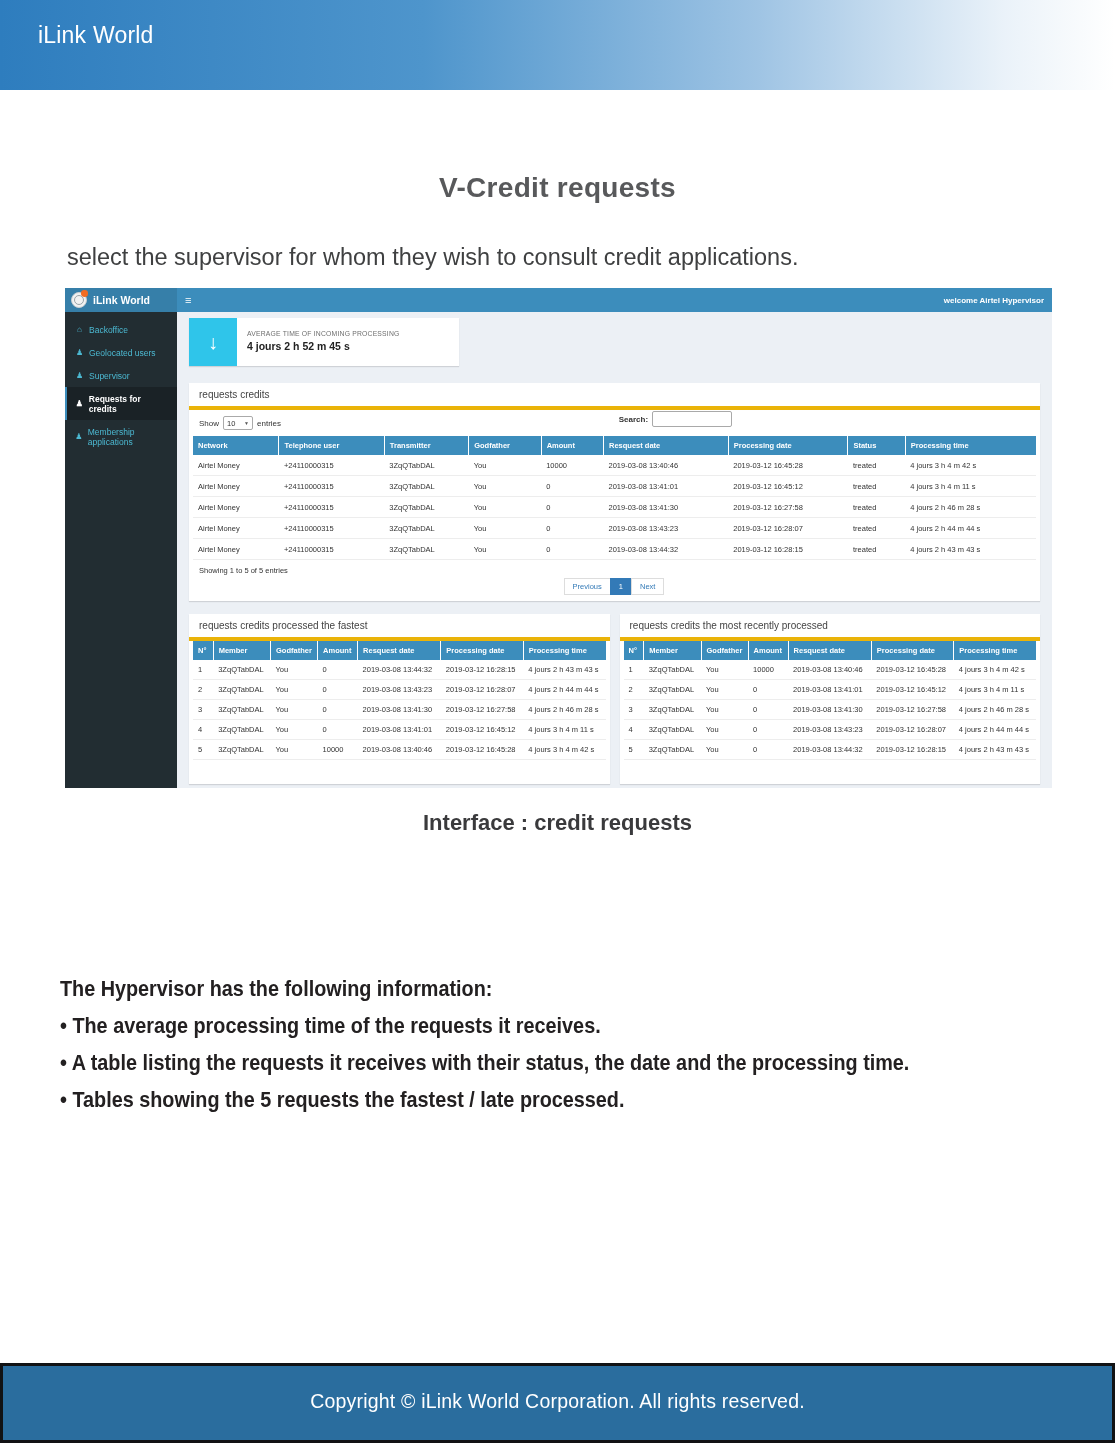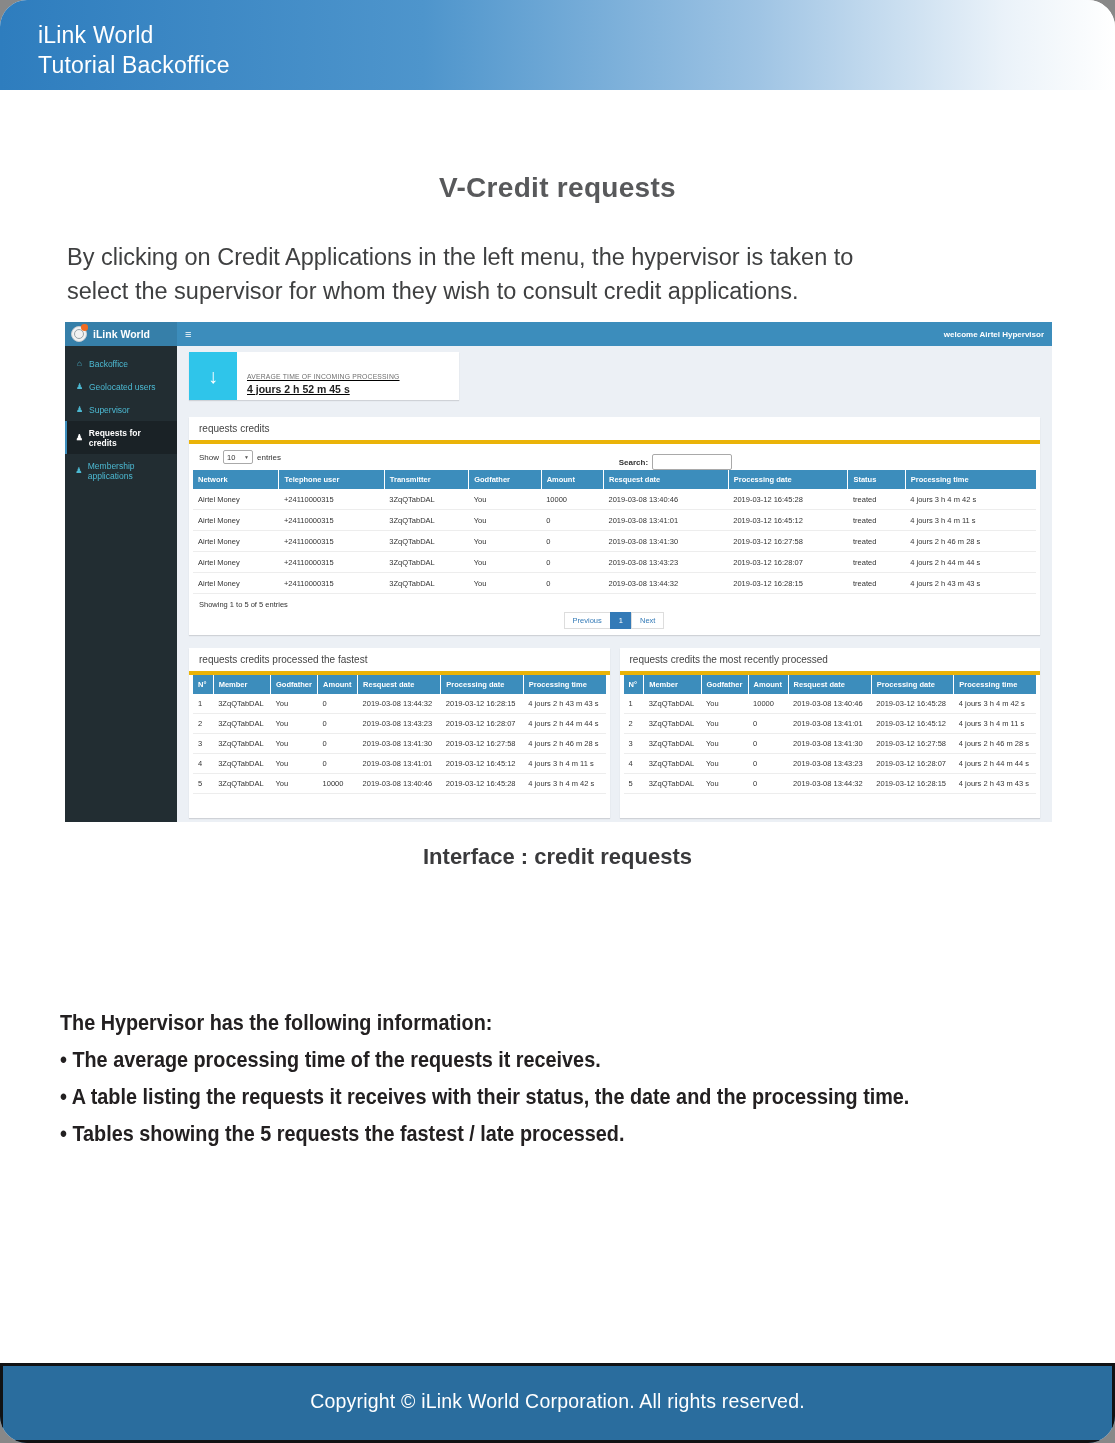--- a/index.html
+++ b/index.html
@@ -1,18 +1,18 @@
 <!DOCTYPE html>
 <html><head>
 <meta charset="utf-8">
 <style>
   * { margin:0; padding:0; box-sizing:border-box; }
   body { background:#888; }
   .page { position:relative; width:1115px; height:1443px; background:#ffffff;
-          font-family:"Liberation Sans", sans-serif; overflow:hidden; margin:0 auto;border-radius:27px; }
+          font-family:"Liberation Sans", sans-serif; overflow:hidden; margin:0 auto; }
 
   
   .doc-header { height:90px;
     background:linear-gradient(90deg,#2e7dbe 0%,#4e95cc 38%,#9fc4e4 68%,#eaf2f9 90%,#ffffff 100%);
     color:#ffffff; padding:20px 0 0 38px; }
   .doc-header .hline { font-size:23px; line-height:30px; letter-spacing:.2px; }
 
   
   .doc-title { margin-top:82px; text-align:center; font-size:28px; font-weight:bold;
                color:#58595b; letter-spacing:.3px; }
@@ -53,34 +53,34 @@
   .side-item .ico { width:9px; font-size:8px; text-align:center; }
   .side-item.active { background:#1a2226; color:#ffffff; font-weight:bold;
                       border-left:2px solid #3c8dbc; }
 
   .content { flex:1; padding:6px 12px 0 12px; overflow:hidden; }
 
   .stat-card { display:flex; width:270px; height:48px; background:#fff;
                box-shadow:0 1px 1px rgba(0,0,0,.12); }
   .stat-icon { width:48px; background:#2fc5ea; color:#fff; display:flex;
                align-items:center; justify-content:center; font-size:20px; flex:0 0 auto; }
-  .stat-body { padding:21px 10px;text-decoration:underline; }
+  .stat-body { padding:12px 10px; }
   .stat-label { font-size:6.8px; color:#6e6e6e; letter-spacing:.2px; }
   .stat-value { font-size:10.5px; font-weight:bold; color:#222; margin-top:3px; }
 
   .panel { background:#fff; box-shadow:0 1px 1px rgba(0,0,0,.12); }
   .main-panel { margin-top:17px; padding-bottom:6px; }
   .panel-title { padding:6px 10px; font-size:10px; color:#444; border-bottom:4px solid #eab308; }
   .controls { position:relative; padding:6px 10px 5px 10px; height:26px; }
   .show-group { display:flex; align-items:center; gap:4px; font-size:8px; color:#333; }
   .length-select { display:inline-flex; align-items:center; justify-content:space-between;
         width:30px; height:14px; border:1px solid #aaa; border-radius:2px; font-size:7.5px;
         color:#333; padding:0 3px; background:#fff; cursor:pointer; }
   .length-select .caret { font-size:5px; color:#555; }
-  .search-group { position:absolute; left:50.5%; top:10px; display:flex; align-items:center;
+  .search-group { position:absolute; left:50.5%; top:1px; display:flex; align-items:center;
                   gap:4px; font-size:8px; color:#333; font-weight:bold; }
   .search-input { width:80px; height:16px; border:1px solid #a9a9a9; border-radius:2px;
                   font-size:8px; padding:0 3px; }
 
   table.dt { border-collapse:collapse; width:calc(100% - 8px); margin:0 4px; table-layout:fixed; }
   table.dt th { background:#3c8dbc; color:#fff; font-size:7.5px; font-weight:bold;
         text-align:left; padding:5px 5px; border-right:1px solid rgba(255,255,255,.35);
         cursor:pointer; overflow:hidden; white-space:nowrap; }
   table.dt th:last-child { border-right:none; }
   table.dt td { font-size:7.5px; color:#333; padding:5.5px 5px; border-bottom:1px solid #ededed;
@@ -102,27 +102,25 @@
       border-top:1px solid #d2d6de; margin-top:10px; padding:5px 10px; font-size:7.5px; color:#444; }
   .app-footer a { color:#3c8dbc; text-decoration:none; cursor:pointer; }
 </style>
 </head>
 <body>
 
 <div class="page">
 
   <div class="doc-header">
     <div class="hline">iLink World</div>
-    <div class="hline">Tutorial Backoffice</div>
   </div>
 
   <div class="doc-title">V-Credit requests</div>
 
   <div class="intro">
-    <div class="line">By clicking on Credit Applications in the left menu, the hypervisor is taken to</div>
     <div class="line">select the supervisor for whom they wish to consult credit applications.</div>
   </div>
 
   <div class="app">
 
     <div class="app-nav">
       <div class="app-logo">
         <span class="logo-badge"></span>
         <span class="app-brand">iLink World</span>
       </div>

